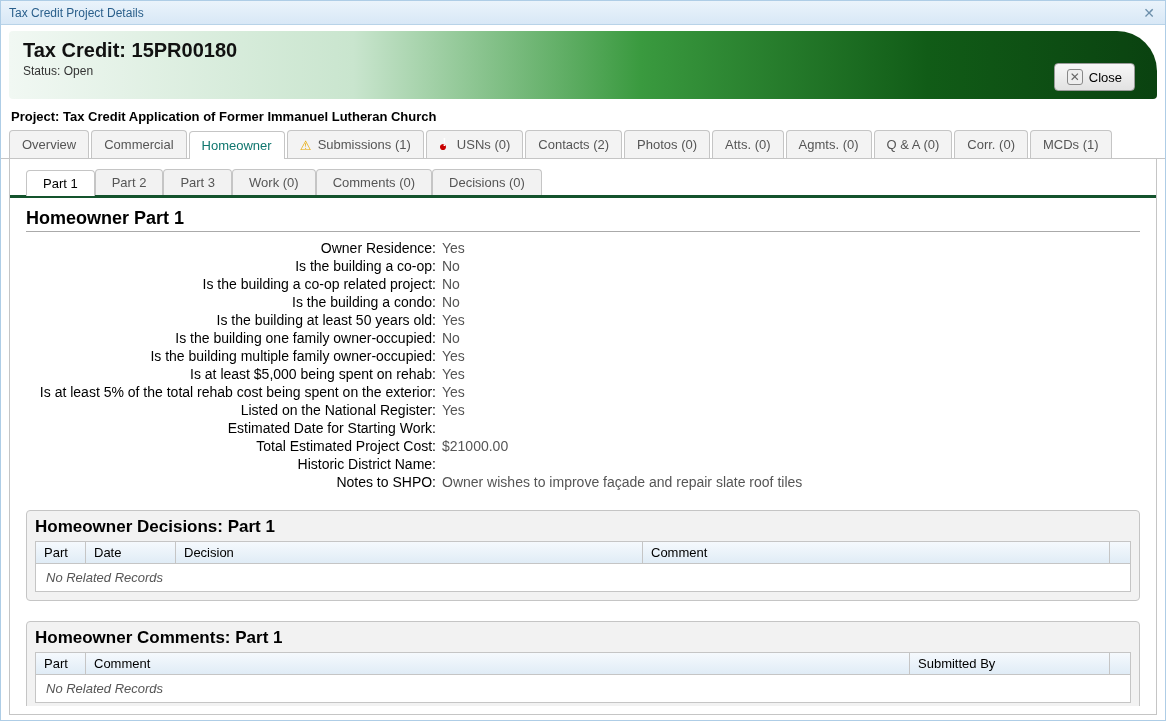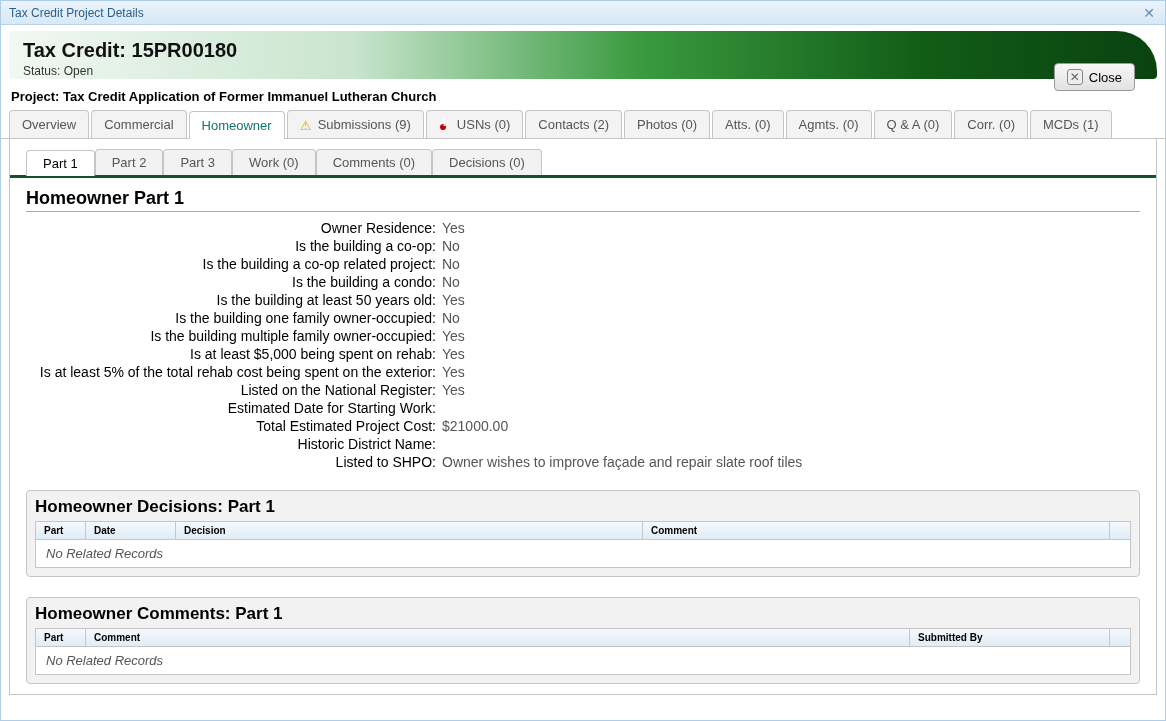--- a/index.html
+++ b/index.html
@@ -29,21 +29,21 @@
   }
   .titlebar-title { flex: 1; }
   .titlebar-close {
     color: #6b8eaa;
     font-size: 14px;
     cursor: pointer;
     padding: 0 4px;
   }
   .header-green {
     margin: 6px 8px 0 8px;
-    height: 48px;
+    height: 68px;
     border-radius: 4px 40px 4px 4px;
     background: linear-gradient(to right, #f1f8f3 0%, #c9e5ce 30%, #3a9a3f 55%, #115c17 80%, #0a4210 100%);
     position: relative;
     padding: 8px 14px;
     display: flex;
     align-items: flex-start;
     justify-content: space-between;
   }
   .header-left h1 {
     font-size: 20px;
@@ -209,22 +209,22 @@
     background: #fff;
   }
   .grid-head {
     display: flex;
     background: linear-gradient(#f5f9fd, #e0ecf6);
     border-bottom: 1px solid #c5c5c5;
   }
   .grid-head .cell {
     padding: 3px 8px;
     border-right: 1px solid #c5c5c5;
-    font-weight: bold;
-    font-size: 10px;
+    font-weight: normal;
+    font-size: 13px;
   }
   .grid-head .cell:last-child { border-right: none; }
   .grid-body {
     padding: 6px 10px;
     font-style: italic;
     color: #555;
   }
   
   .scroll-area::-webkit-scrollbar { width: 16px; }
   .scroll-area::-webkit-scrollbar-track { background: #f0f0f0; }
@@ -263,21 +263,21 @@
         <span>Overview</span>
       </div>
     <div class="tab">
         <span>Commercial</span>
       </div>
     <div class="tab active">
         <span>Homeowner</span>
       </div>
     <div class="tab">
         <span class="tab-icon warn-icon"></span>
-        <span>Submissions (9)</span>
+        <span>Submissions (1)</span>
       </div>
     <div class="tab">
         <span class="tab-icon err-icon err-icon-exc"></span>
         <span>USNs (0)</span>
       </div>
     <div class="tab">
         <span>Contacts (2)</span>
       </div>
     <div class="tab">
         <span>Photos (0)</span>
@@ -358,21 +358,21 @@
           </div>
           <div class="field-row">
             <div class="field-label">Total Estimated Project Cost:</div>
             <div class="field-value">$21000.00</div>
           </div>
           <div class="field-row">
             <div class="field-label">Historic District Name:</div>
             <div class="field-value"></div>
           </div>
           <div class="field-row">
-            <div class="field-label">Listed to SHPO:</div>
+            <div class="field-label">Notes to SHPO:</div>
             <div class="field-value">Owner wishes to improve façade and repair slate roof tiles</div>
           </div>
         </div>
 
       <div class="sub-panel">
         <h3>Homeowner Decisions: Part 1</h3>
         <div class="grid">
           <div class="grid-head">
             <div class="cell" style="width:50px">Part</div>
             <div class="cell" style="width:90px">Date</div>

